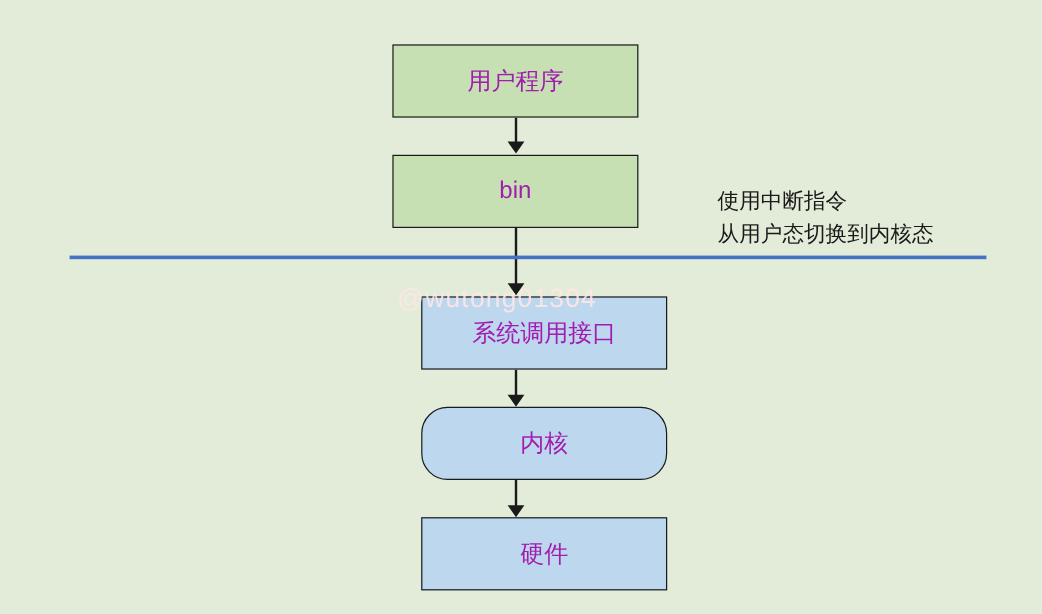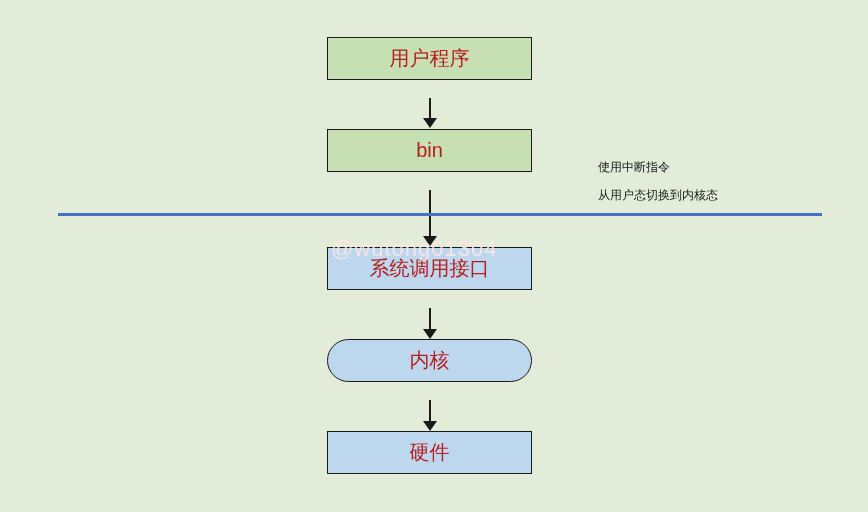--- a/index.html
+++ b/index.html
@@ -11,32 +11,32 @@
     width: 868px;
     height: 512px;
     background: #e2ecd8;
     overflow: hidden;
     font-family: "Liberation Sans", "DejaVu Sans", sans-serif;
   }
   .node {
     position: absolute;
     left: 327px;
     width: 205px;
-    height: 43px;
+    height: 61px;
     box-sizing: border-box;
     border: 1.5px solid #1a1a1a;
     display: flex;
     align-items: center;
     justify-content: center;
     font-size: 20px;
-    color: #b91c1c;
+    color: #a21caf;
     z-index: 2;
   }
   .node.green { background: #c6e0b4; }
-  .node.blue  { background: #bdd7ee; }
+  .node.blue  { background: #bdd7ee; margin-left: 24px; }
   .node-user-program { top: 37px; }
   .node-bin          { top: 129px; font-size: 20px; }
   .node-syscall      { top: 247px; }
   .node-kernel       { top: 339px; border-radius: 22px; }
   .node-hardware     { top: 431px; }
 
   .arrow {
     position: absolute;
     left: 422px;
     width: 16px;
@@ -86,21 +86,21 @@
     letter-spacing: 1px;
     z-index: 2;
   }
   .mode-label.user   { top: 74px; }
   .mode-label.kernel { top: 264px; }
 
   .annotation {
     position: absolute;
     left: 598px;
     top: 153px;
-    font-size: 12px;
+    font-size: 18px;
     line-height: 28px;
     color: #1a1a1a;
     z-index: 2;
     white-space: nowrap;
   }
   .watermark {
     position: absolute;
     left: 331px;
     top: 236px;
     font-size: 22px;

